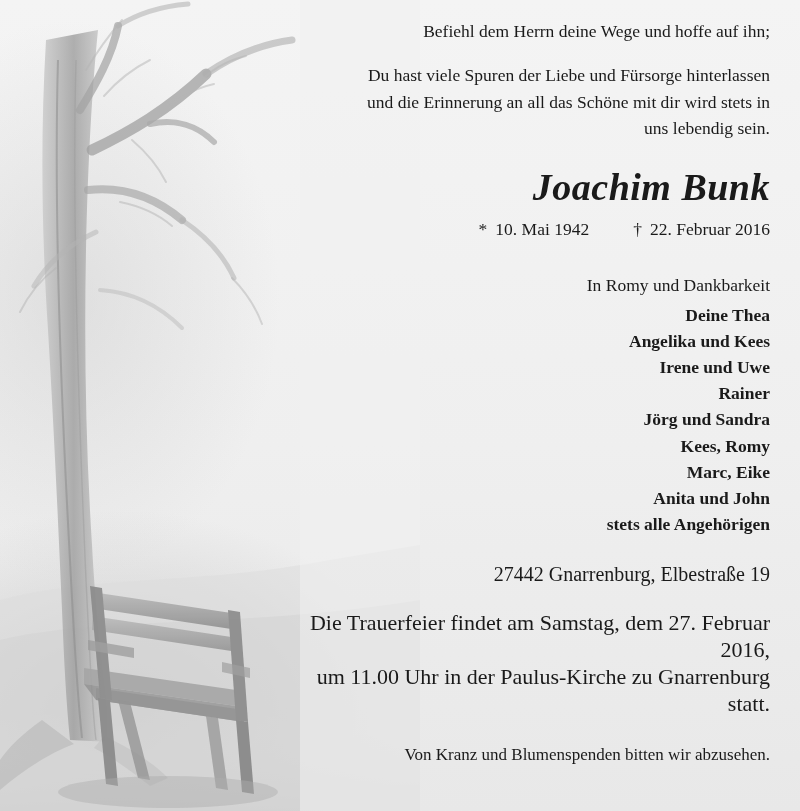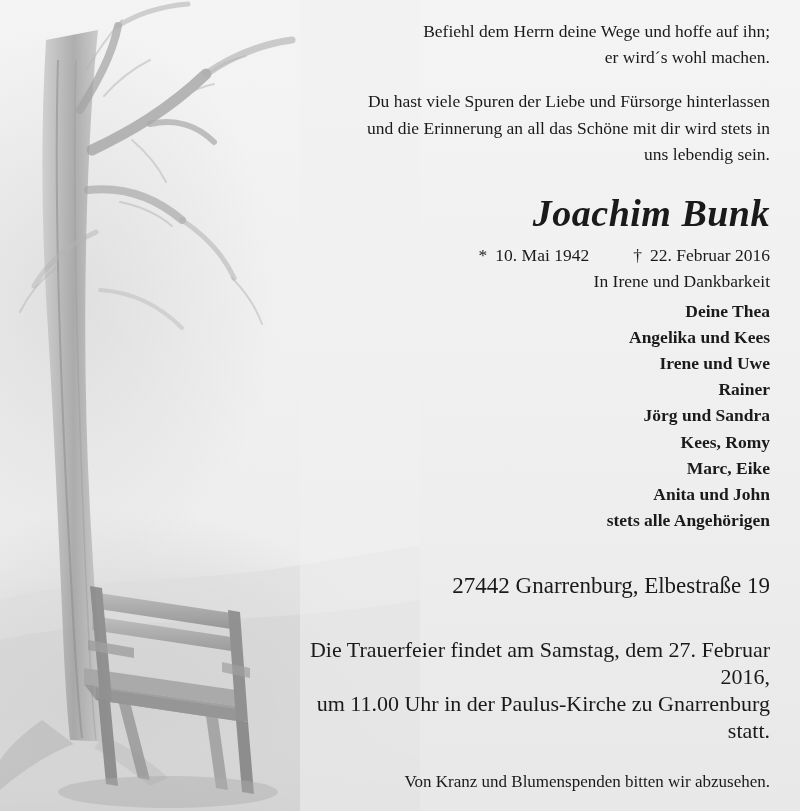--- a/index.html
+++ b/index.html
@@ -56,38 +56,39 @@
     font-weight: bold;
     letter-spacing: 0.5px;
     line-height: 46px;
     margin-top: 18px;
     margin-bottom: 6px;
     font-style: italic;
   }
   .dates {
     font-size: 17.5px;
     line-height: 26px;
+    margin-bottom: 30px;
   }
   .dates .star { margin-right: 8px; }
   .dates .gap { display: inline-block; width: 44px; }
   .dedication {
     font-size: 17.5px;
     line-height: 26px;
     margin-bottom: 4px;
   }
   .mourners {
     font-size: 17.5px;
     font-weight: bold;
     line-height: 26.2px;
-    margin-bottom: 40px;
+    margin-bottom: 24px;
   }
   .address {
-    font-size: 23px;
-    line-height: 26px;
-    margin-bottom: 37px;
+    font-size: 20px;
+    line-height: 26px;
+    margin-bottom: 22px;
   }
   .service {
     font-size: 22px;
     line-height: 27px;
     margin-bottom: 24px;
   }
   .note {
     font-size: 17px;
     line-height: 27px;
     margin-bottom: 22px;
@@ -175,36 +176,35 @@
       <ellipse cx="168" cy="792" rx="110" ry="16" fill="#a9a9a9" opacity="0.45"></ellipse>
     </g>
 
     <rect x="300" y="0" width="120" height="811" fill="#f1f1f1" opacity="0.55"></rect>
   </svg>
 
   <div class="text-col">
 
     <div class="verse">
       <div>Befiehl dem Herrn deine Wege und hoffe auf ihn;</div>
-      <div>er wird´s wohl machen.</div>
     </div>
 
     <div class="verse2">
       <div>Du hast viele Spuren der Liebe und Fürsorge hinterlassen</div>
       <div>und die Erinnerung an all das Schöne mit dir wird stets in</div>
       <div>uns lebendig sein.</div>
     </div>
 
     <div class="name">Joachim Bunk</div>
 
     <div class="dates">
       <span class="star">*</span><span>10. Mai 1942</span><span class="gap"></span><span class="star">†</span><span>22. Februar 2016</span>
     </div>
 
-    <div class="dedication">In Irene und Dankbarkeit</div>
+    <div class="dedication">In Romy und Dankbarkeit</div>
 
     <div class="mourners">
       <div>Deine Thea</div>
       <div>Angelika und Kees</div>
       <div>Irene und Uwe</div>
       <div>Rainer</div>
       <div>Jörg und Sandra</div>
       <div>Kees, Romy</div>
       <div>Marc, Eike</div>
       <div>Anita und John</div>

